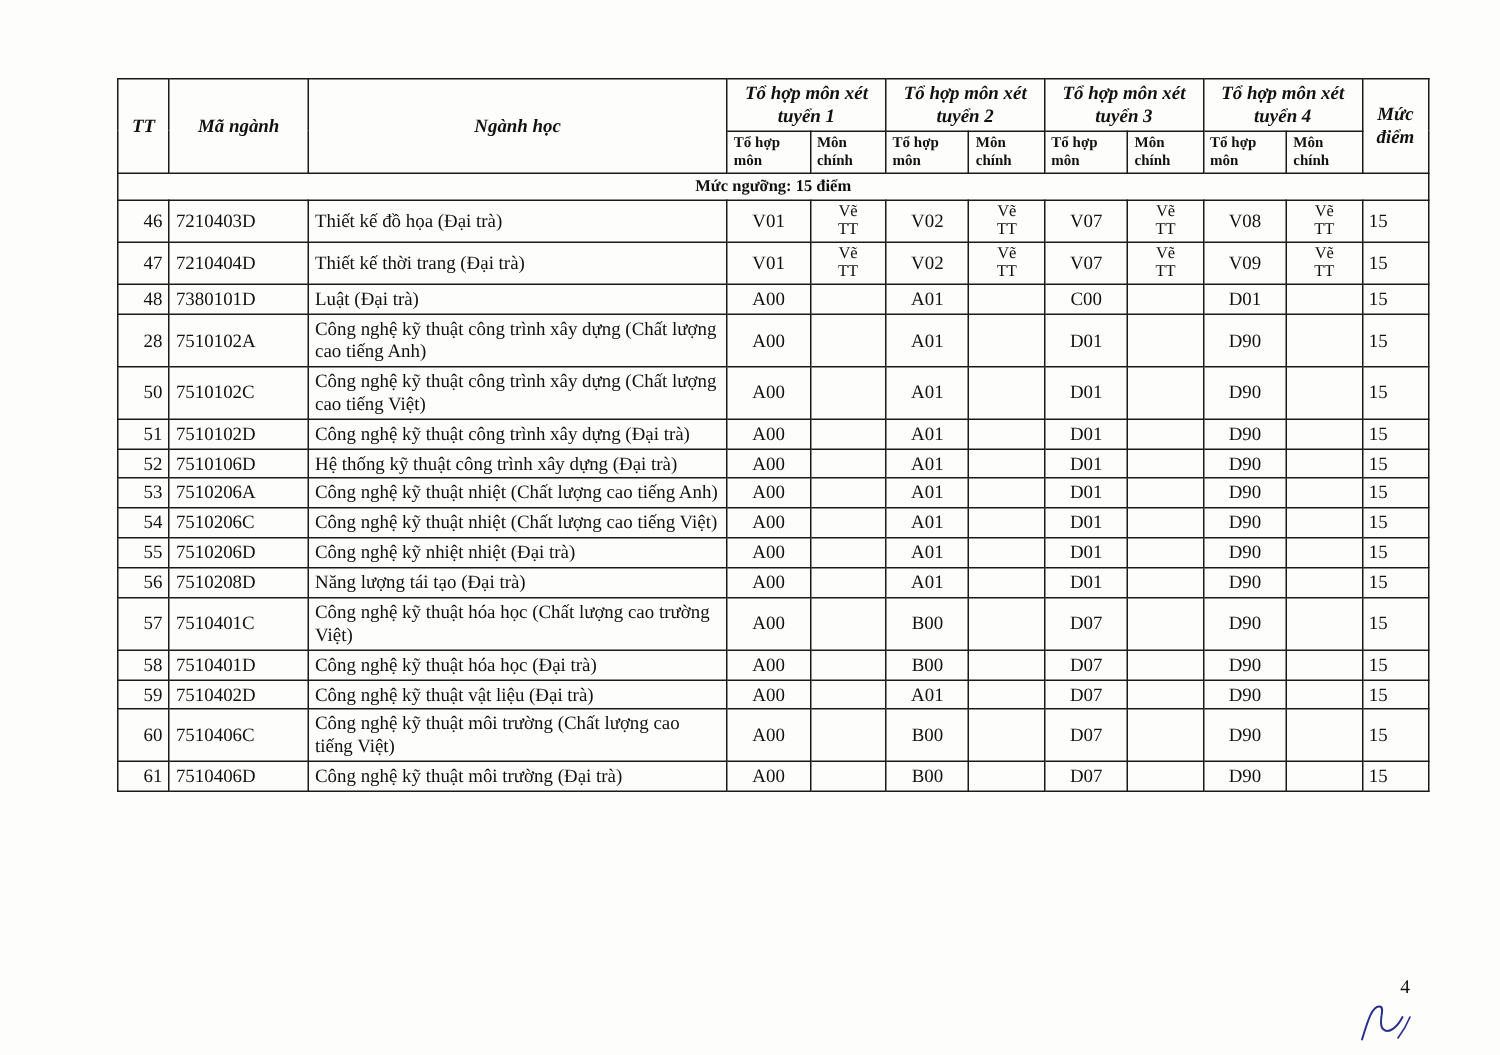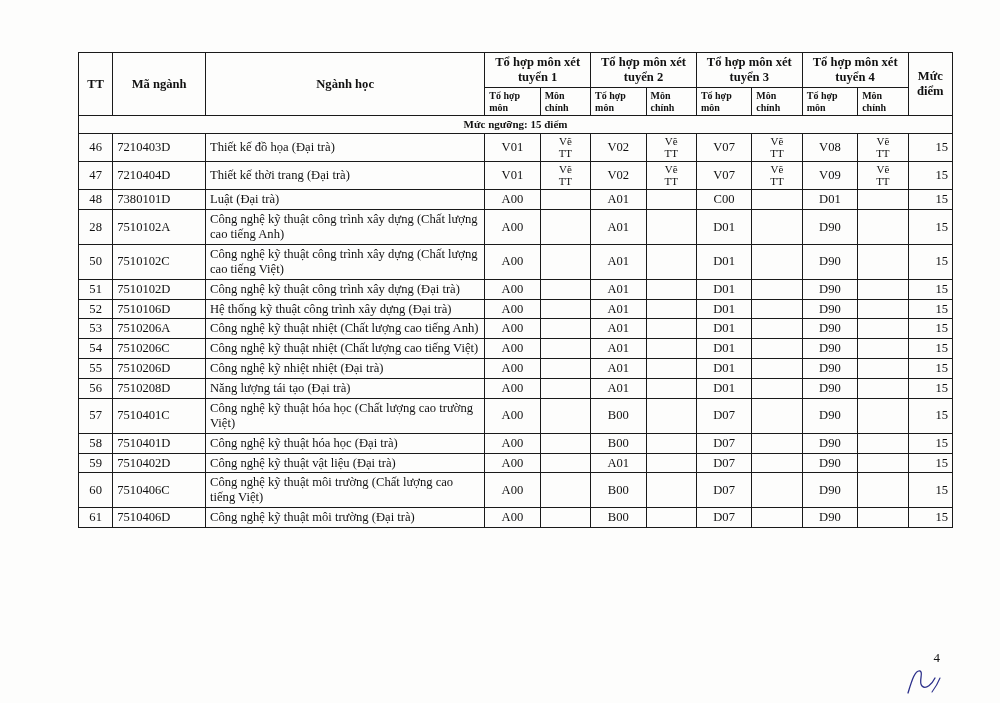--- a/index.html
+++ b/index.html
@@ -36,32 +36,33 @@
   table.admission td, table.admission th {
     border: 1px solid #1a1a1a;
     padding: 2px 4px;
     vertical-align: middle;
     line-height: 1.18;
   }
   th {
     font-weight: bold;
     text-align: center;
   }
-  .c-tt { width: 34px; text-align: center; }
+  .c-tt { width: 34px; text-align: right; }
   .c-code { width: 92px; text-align: left; }
   .c-name { width: 277px; text-align: left; }
   .c-grp { width: 55px; text-align: center; }
   .c-main { width: 50px; text-align: center; }
-  .c-score { width: 44px; text-align: right; }
+  .c-score { width: 44px; text-align: left; }
 
   .hdr-top td, .hdr-top th { padding-top: 6px; padding-bottom: 6px; }
   .grouphead {
     font-weight: bold;
     text-align: center;
     line-height: 1.25;
+    font-style: italic;
   }
   .subhead {
     font-weight: bold;
     text-align: left;
     line-height: 1.2;
     font-size: 10px;
   }
   .bandrow td {
     text-align: center;
     font-weight: bold;

